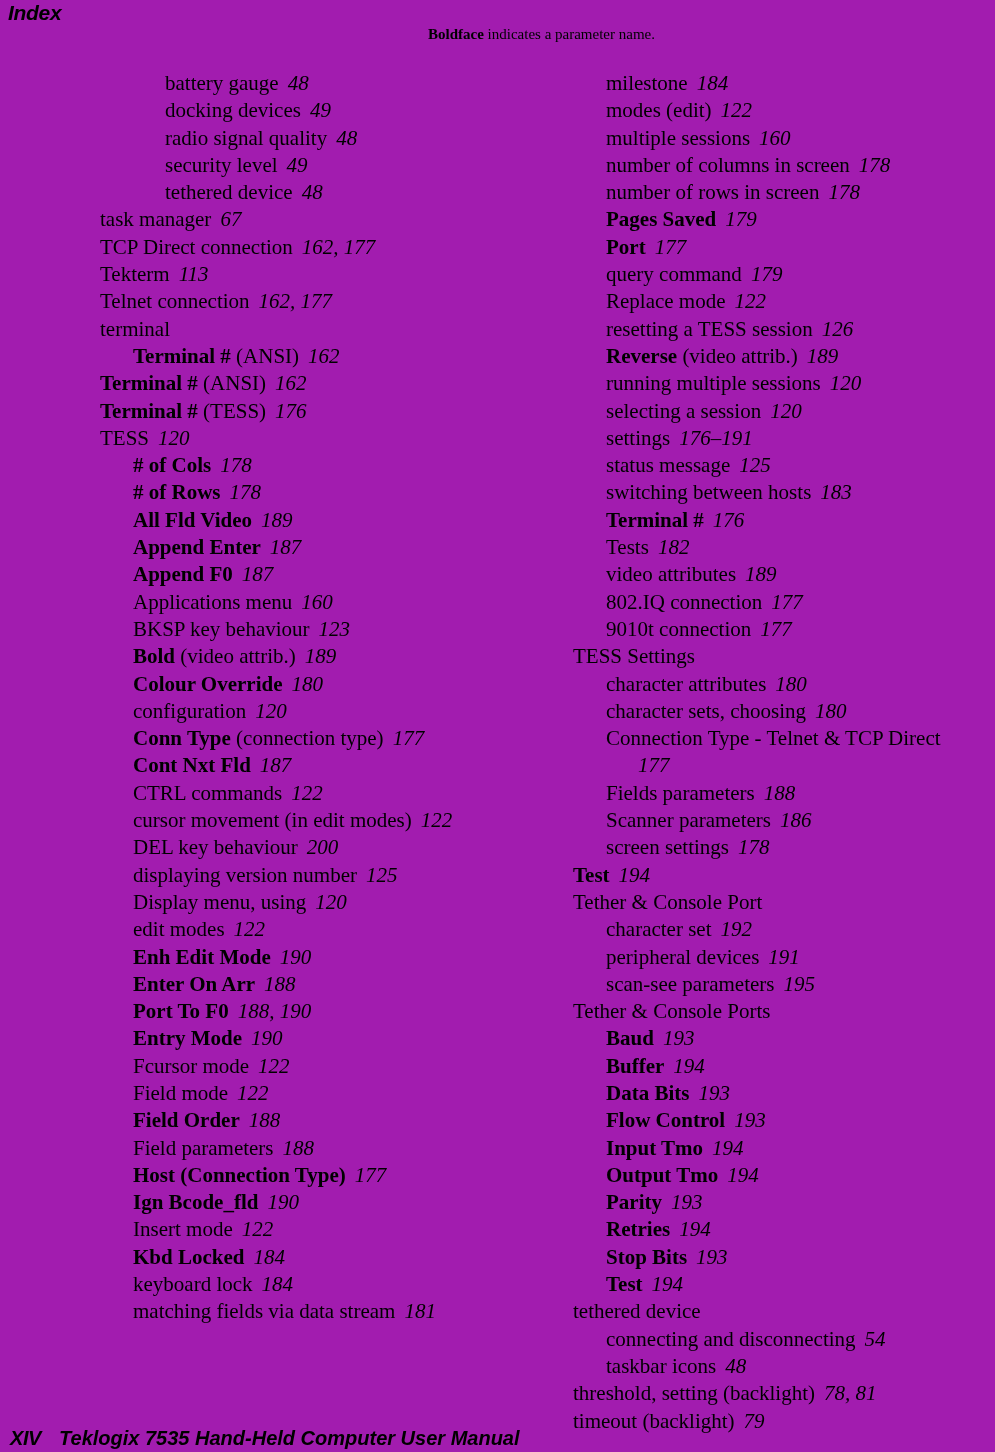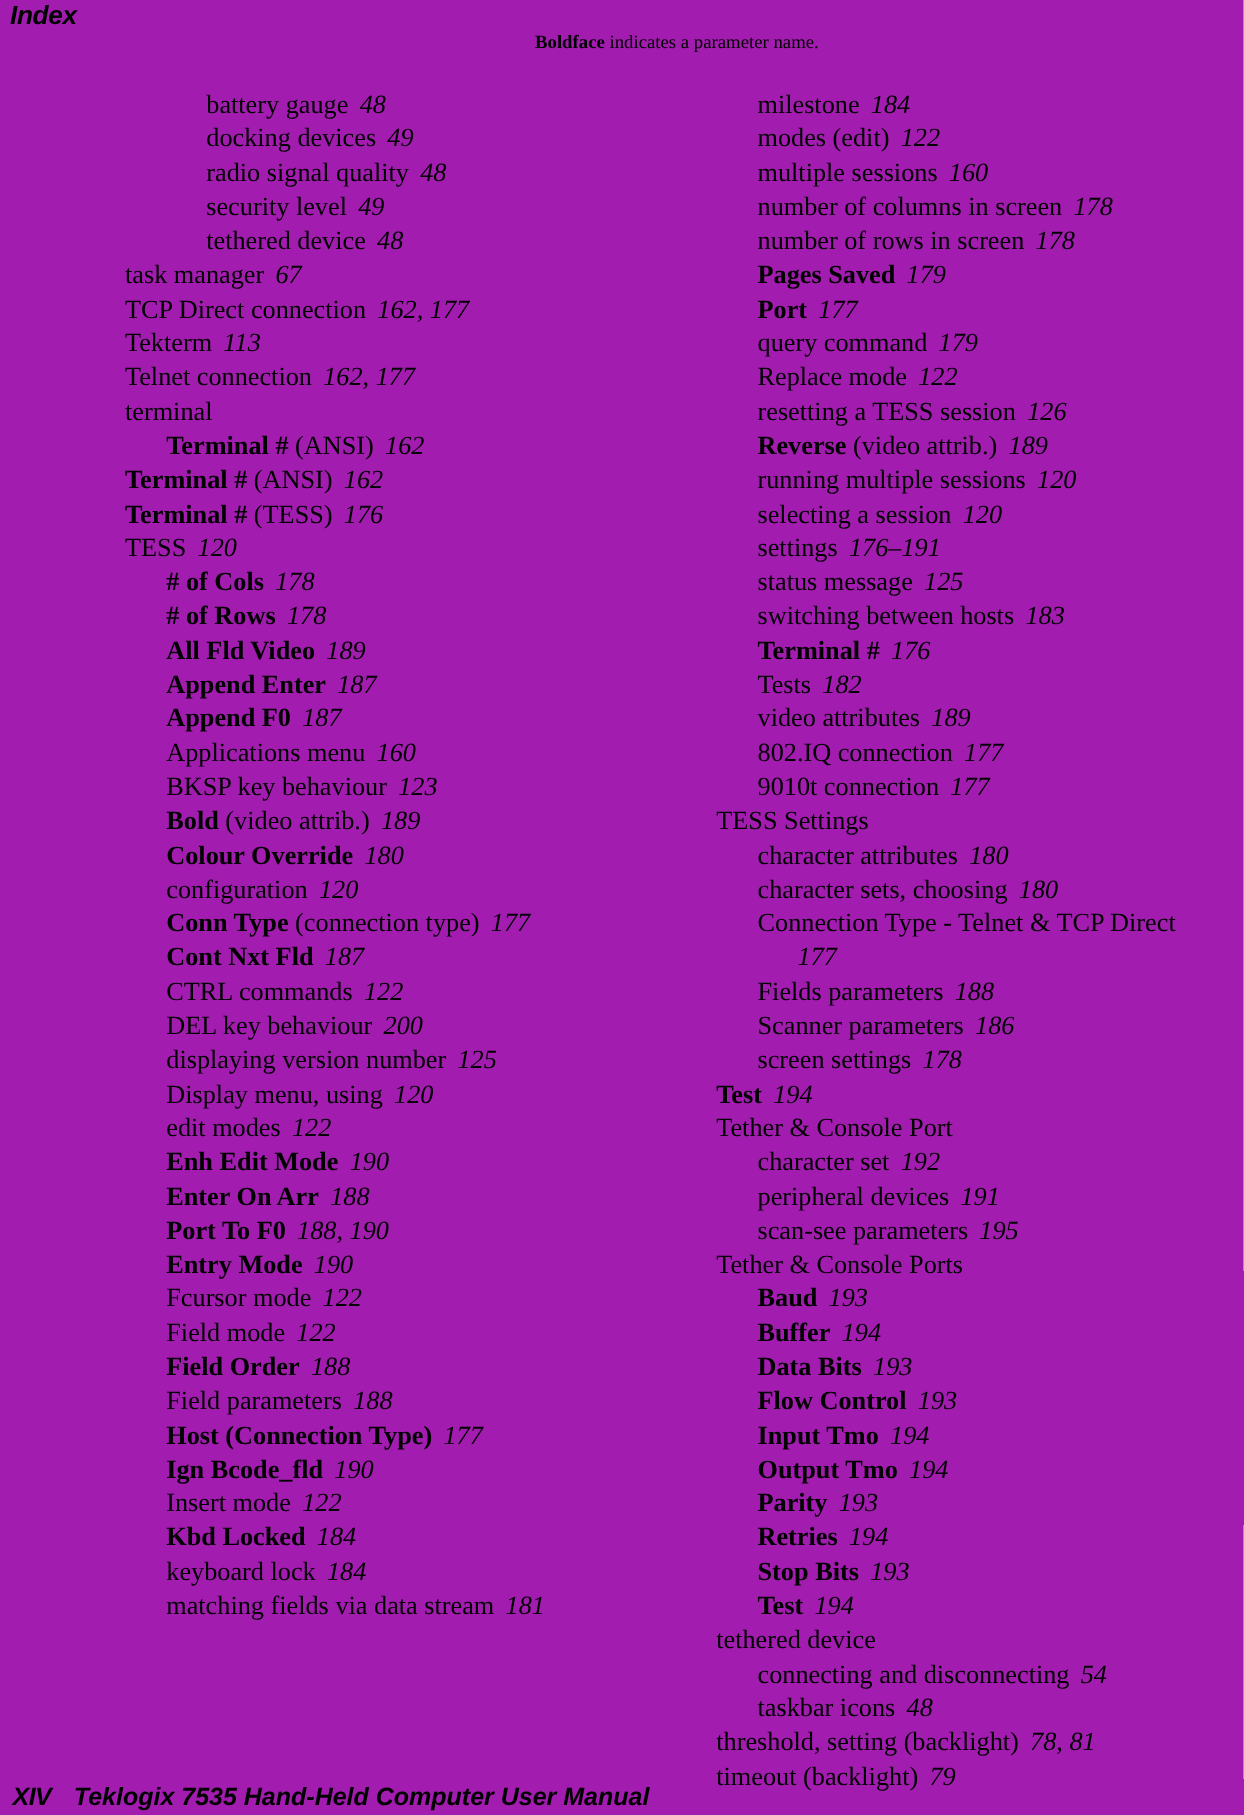--- a/index.html
+++ b/index.html
@@ -120,20 +120,21 @@
       <div class="entry lvl1"><span class="b">Append Enter</span><span class="sp"></span><span class="pg">187</span></div>
       <div class="entry lvl1"><span class="b">Append F0</span><span class="sp"></span><span class="pg">187</span></div>
       <div class="entry lvl1"><span class="t">Applications menu</span><span class="sp"></span><span class="pg">160</span></div>
       <div class="entry lvl1"><span class="t">BKSP key behaviour</span><span class="sp"></span><span class="pg">123</span></div>
       <div class="entry lvl1"><span class="b">Bold</span><span class="t"> (video attrib.)</span><span class="sp"></span><span class="pg">189</span></div>
       <div class="entry lvl1"><span class="b">Colour Override</span><span class="sp"></span><span class="pg">180</span></div>
       <div class="entry lvl1"><span class="t">configuration</span><span class="sp"></span><span class="pg">120</span></div>
       <div class="entry lvl1"><span class="b">Conn Type</span><span class="t"> (connection type)</span><span class="sp"></span><span class="pg">177</span></div>
       <div class="entry lvl1"><span class="b">Cont Nxt Fld</span><span class="sp"></span><span class="pg">187</span></div>
       <div class="entry lvl1"><span class="t">CTRL commands</span><span class="sp"></span><span class="pg">122</span></div>
+      <div class="entry lvl1"><span class="t">cursor movement (in edit modes)</span><span class="sp"></span><span class="pg">122</span></div>
       <div class="entry lvl1"><span class="t">DEL key behaviour</span><span class="sp"></span><span class="pg">200</span></div>
       <div class="entry lvl1"><span class="t">displaying version number</span><span class="sp"></span><span class="pg">125</span></div>
       <div class="entry lvl1"><span class="t">Display menu, using</span><span class="sp"></span><span class="pg">120</span></div>
       <div class="entry lvl1"><span class="t">edit modes</span><span class="sp"></span><span class="pg">122</span></div>
       <div class="entry lvl1"><span class="b">Enh Edit Mode</span><span class="sp"></span><span class="pg">190</span></div>
       <div class="entry lvl1"><span class="b">Enter On Arr</span><span class="sp"></span><span class="pg">188</span></div>
       <div class="entry lvl1"><span class="b">Port To F0</span><span class="sp"></span><span class="pg">188, 190</span></div>
       <div class="entry lvl1"><span class="b">Entry Mode</span><span class="sp"></span><span class="pg">190</span></div>
       <div class="entry lvl1"><span class="t">Fcursor mode</span><span class="sp"></span><span class="pg">122</span></div>
       <div class="entry lvl1"><span class="t">Field mode</span><span class="sp"></span><span class="pg">122</span></div>

